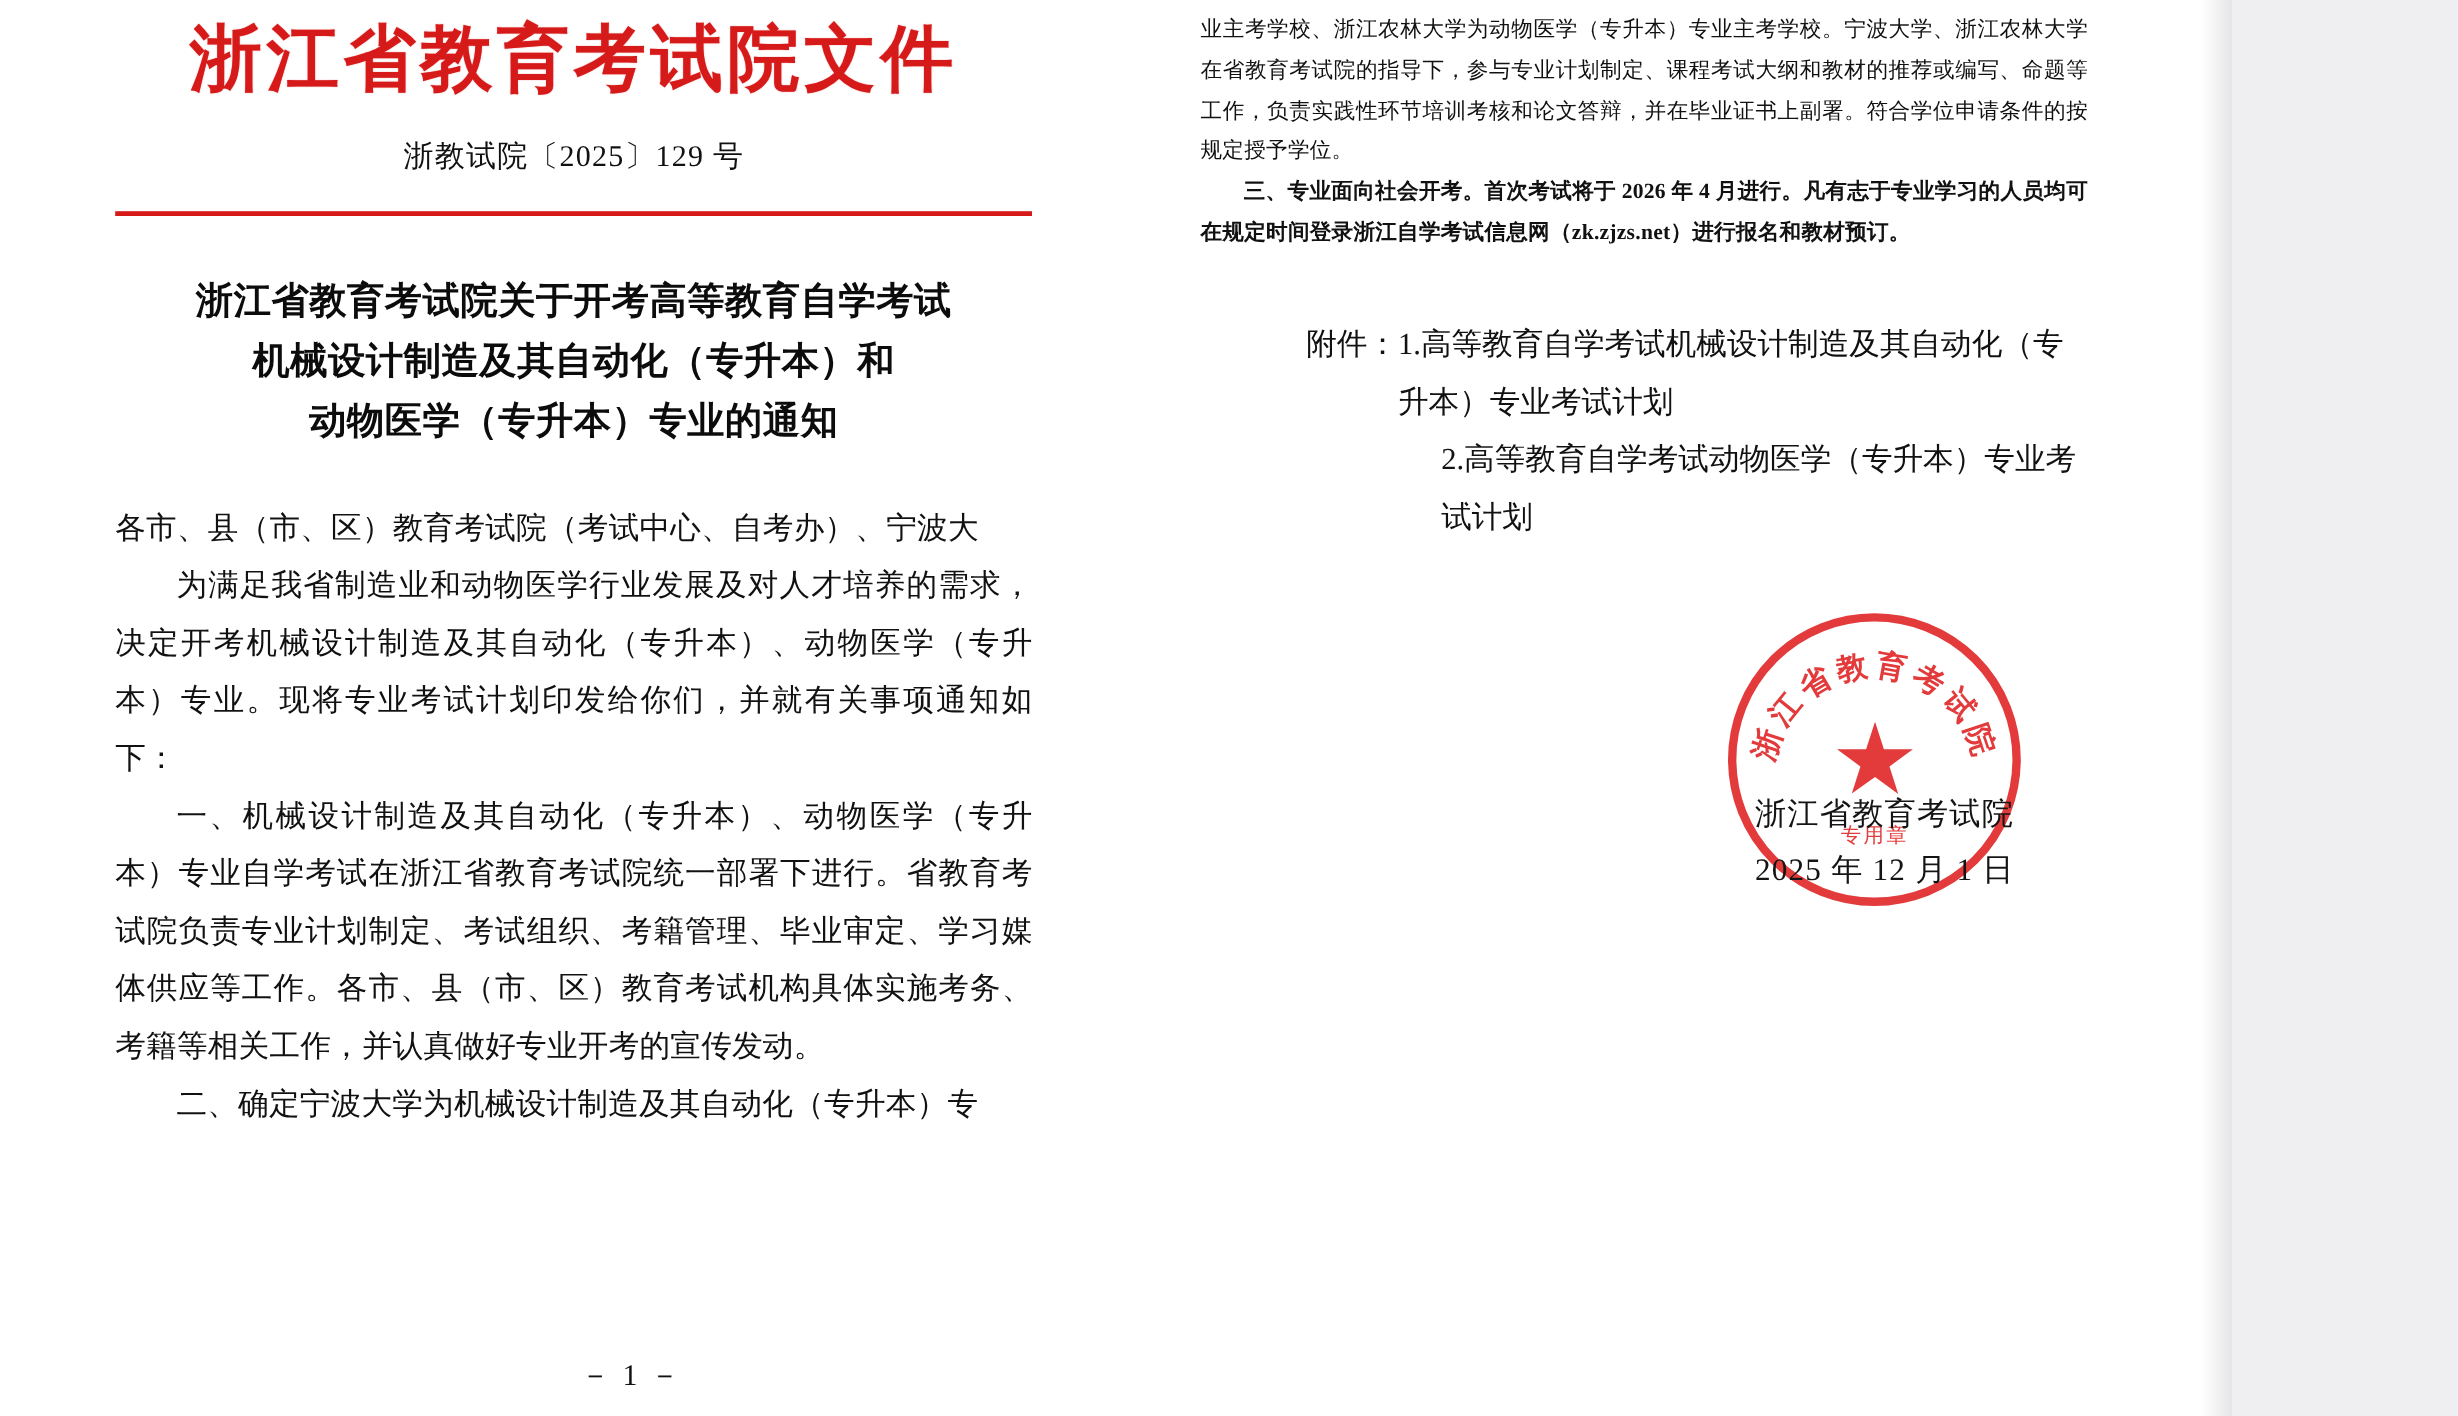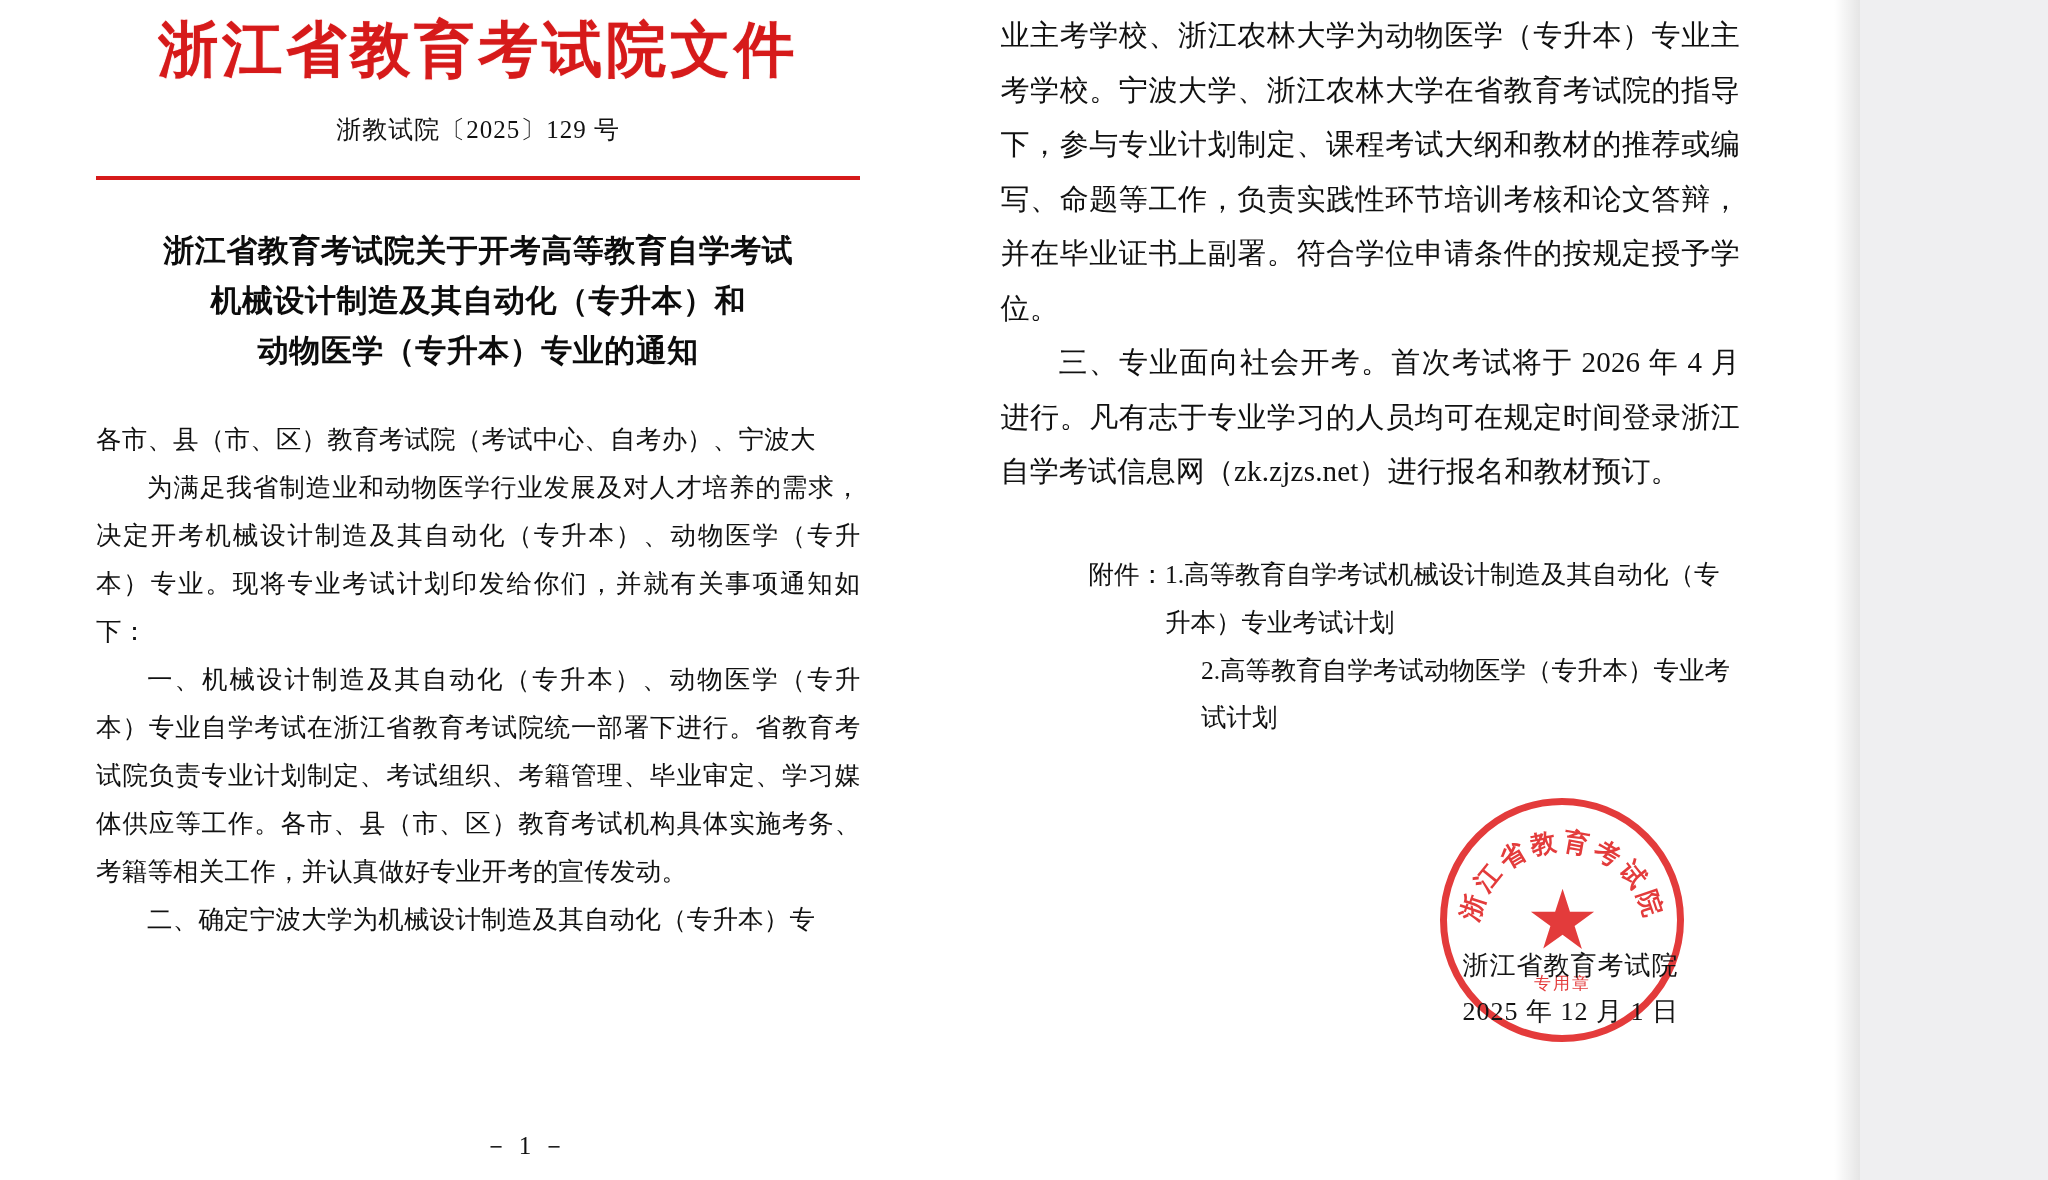--- a/index.html
+++ b/index.html
@@ -93,28 +93,28 @@
     letter-spacing: 0.2px;
   }
   .body-text p {
     margin: 0;
   }
   .body-text p.indent {
     text-indent: 2em;
   }
   .right-text {
     margin-top: 8px;
-    font-size: 29px;
+    font-size: 18px;
     line-height: 1.88;
     color: #111;
     text-align: justify;
     letter-spacing: 0.2px;
   }
   .right-text p { margin: 0; }
-  .right-text p.indent { text-indent: 2em; }
+  .right-text p.indent { text-indent: 2em; font-weight: bold; }
 
   
   .attachments {
     margin-top: 52px;
     font-size: 25.5px;
     line-height: 1.88;
     color: #111;
     padding-left: 48px;
   }
   .att-row {

